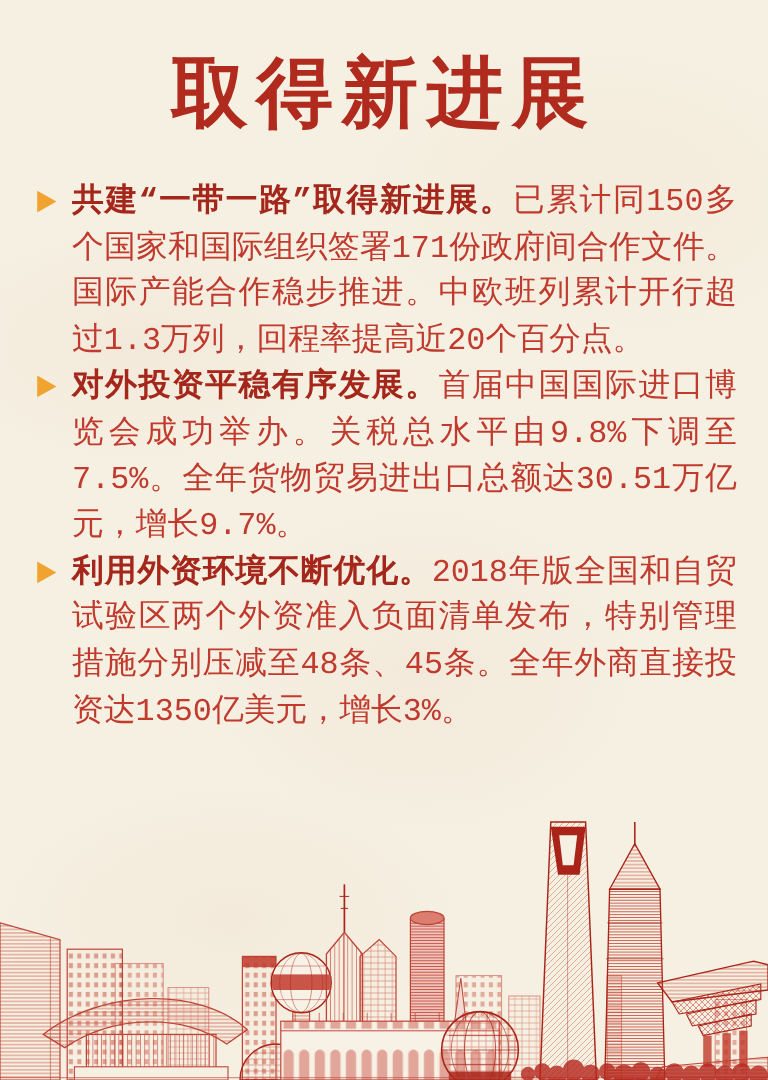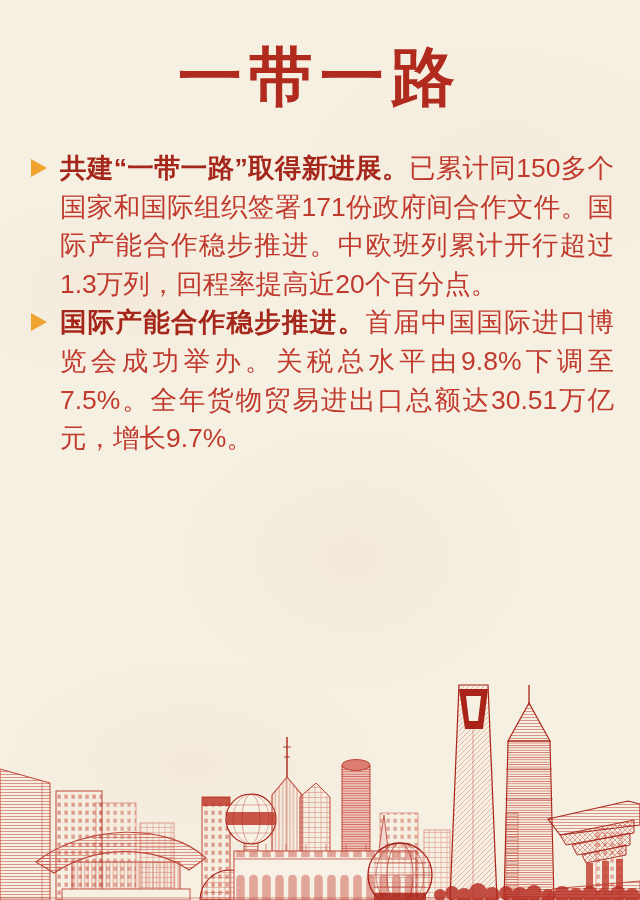--- a/index.html
+++ b/index.html
@@ -39,20 +39,21 @@
     margin: 0; padding: 0;
     list-style: none;
   }
   .bullets li {
     position: relative;
     padding-left: 29px;
     font-size: 26.5px;
     line-height: 38.6px;
     text-align: justify;
     color: #C03A2E;
+    font-family: Liberation Mono, monospace;
   }
   .tri {
     position: absolute;
     left: 0; top: 10px;
     width: 0; height: 0;
     border-top: 9px solid transparent;
     border-bottom: 9px solid transparent;
     border-left: 16px solid #F0A42F;
   }
   .tri::before {
@@ -72,28 +73,31 @@
     left: 0; bottom: 0;
     width: 640px; height: 235px;
     display: block;
   }
 </style>
 </head>
 <body>
 
 <div class="page">
 
-  <h1 class="title">一带一路</h1>
+  <h1 class="title">取得新进展</h1>
 
   <ul class="bullets">
     <li>
       <span class="tri"></span><span class="lead">共建“一带一路”取得新进展。</span><span class="body-text">已累计同150多个国家和国际组织签署171份政府间合作文件。国际产能合作稳步推进。中欧班列累计开行超过1.3万列，回程率提高近20个百分点。</span>
     </li>
     <li>
-      <span class="tri"></span><span class="lead">国际产能合作稳步推进。</span><span class="body-text">首届中国国际进口博览会成功举办。关税总水平由9.8%下调至7.5%。全年货物贸易进出口总额达30.51万亿元，增长9.7%。</span>
+      <span class="tri"></span><span class="lead">对外投资平稳有序发展。</span><span class="body-text">首届中国国际进口博览会成功举办。关税总水平由9.8%下调至7.5%。全年货物贸易进出口总额达30.51万亿元，增长9.7%。</span>
+    </li>
+    <li>
+      <span class="tri"></span><span class="lead">利用外资环境不断优化。</span><span class="body-text">2018年版全国和自贸试验区两个外资准入负面清单发布，特别管理措施分别压减至48条、45条。全年外商直接投资达1350亿美元，增长3%。</span>
     </li>
   </ul>
 
   <svg class="skyline" viewBox="0 0 640 235" xmlns="http://www.w3.org/2000/svg" aria-hidden="true">
     <defs>
       <pattern id="ph" width="4" height="3" patternUnits="userSpaceOnUse">
           <path d="M0 1.5H4" stroke="#C64B3C" stroke-width="0.7" opacity="0.8"></path>
         </pattern>
       <pattern id="ph2" width="4" height="2.4" patternUnits="userSpaceOnUse">
           <path d="M0 1.2H4" stroke="#C0392B" stroke-width="0.7" opacity="0.9"></path>

